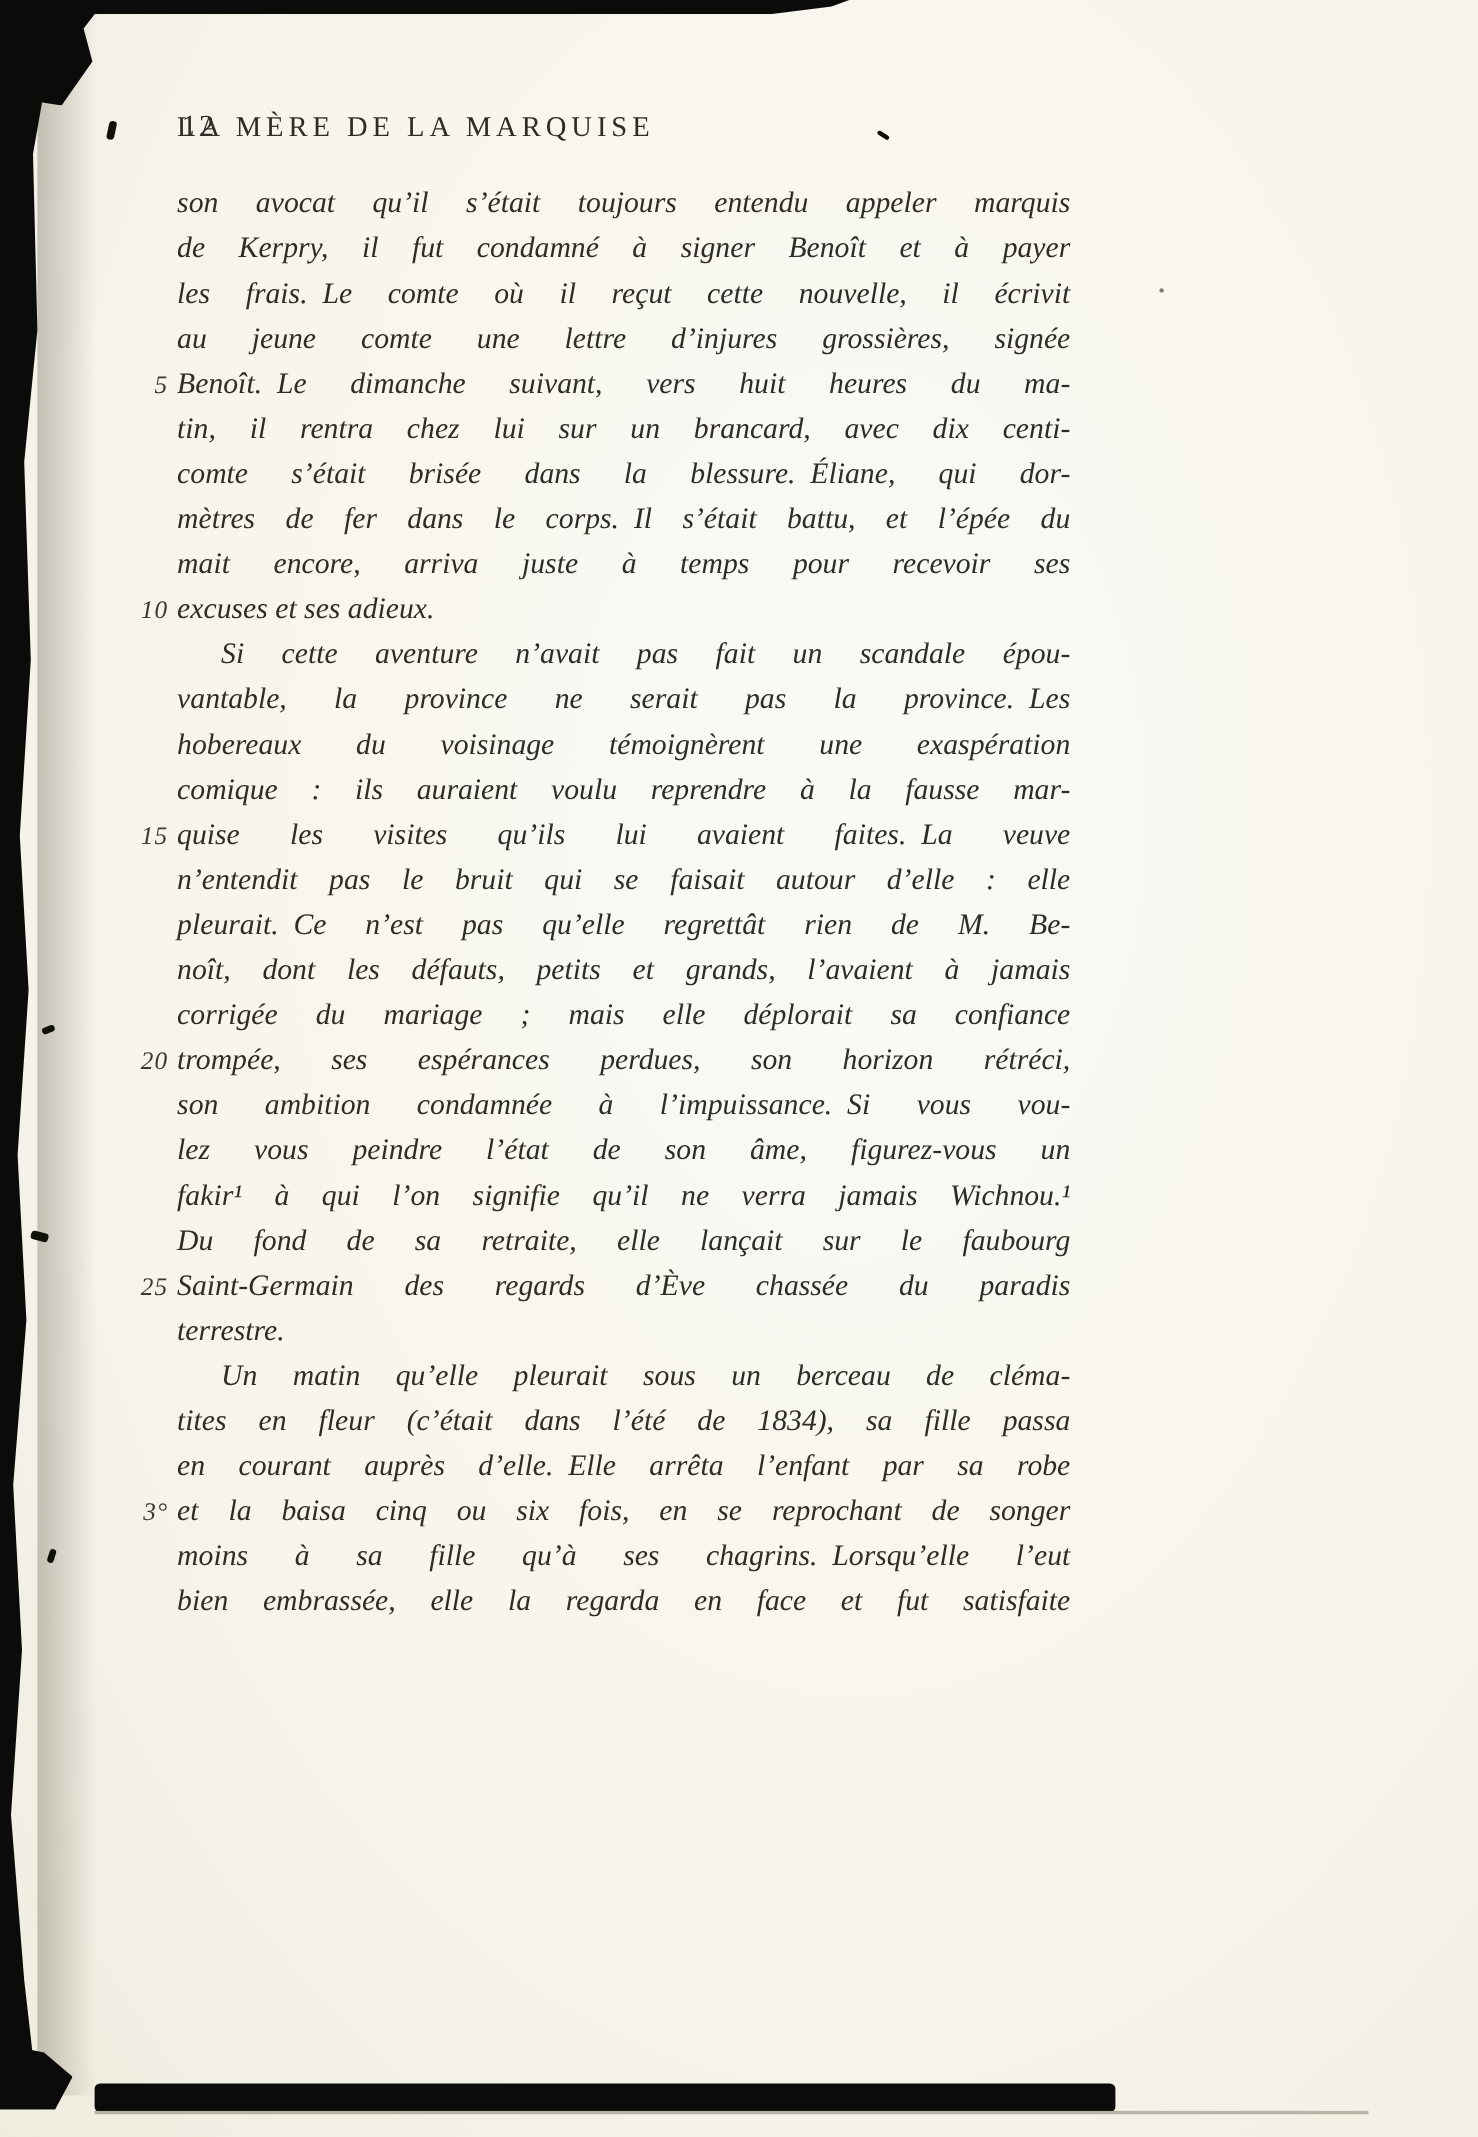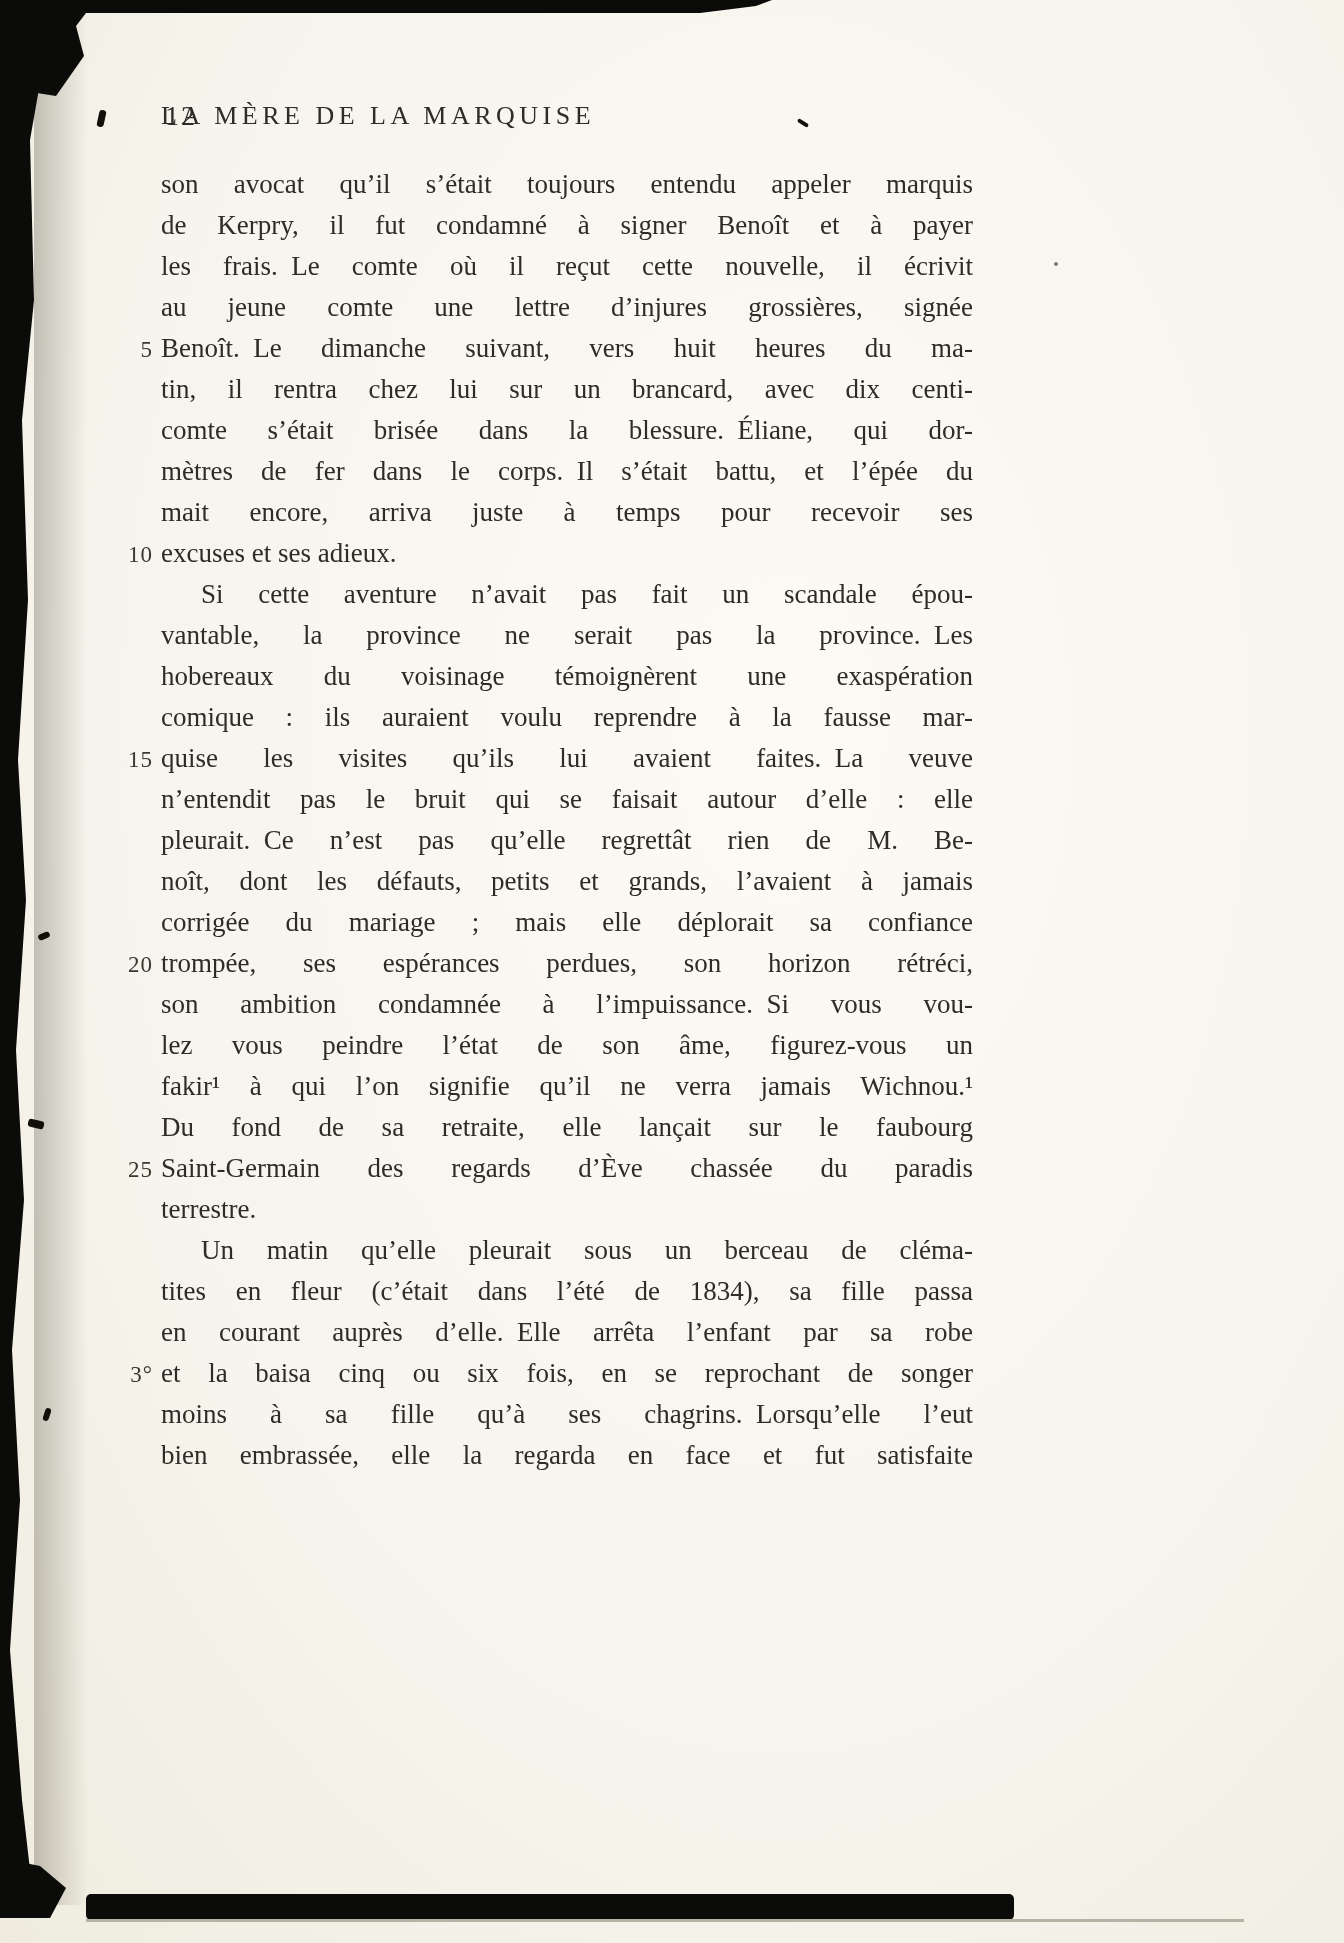--- a/index.html
+++ b/index.html
@@ -44,21 +44,21 @@
   .spk-grave { left:797px; top:121px; width:12px; height:4px; border-radius:2px; transform:rotate(32deg); }
   .spk-comma { left:44px; top:1408px; width:6px; height:13px; border-radius:3px; transform:rotate(18deg); }
   .spk-dot { left:1054px; top:262px; width:4px; height:4px; border-radius:50%; background:#7e7a6e; }
   .spk-crack { left:38px; top:933px; width:12px; height:6px; border-radius:3px; transform:rotate(-22deg); }
   .spk-arrow { left:28px; top:1120px; width:16px; height:8px; border-radius:3px; transform:rotate(14deg); }
   
   .header { position:absolute; top:99px; left:161px; width:812px; height:36px; line-height:34px; }
   .pagenum { position:absolute; left:4px; top:0; font-size:28px; letter-spacing:2px; }
   .title { position:absolute; left:0; right:0; text-align:left; font-size:26px; letter-spacing:4.5px; white-space:nowrap; }
   .textblock { position:absolute; left:161px; top:164px; width:812px; }
-  .line { position:relative; height:41px; line-height:41px; font-size:27px; }
+  .line { position:relative; height:41px; line-height:41px; font-size:27px;font-style:italic; }
   .lineno {
     position:absolute; left:-52px; top:1px; width:44px;
     text-align:right; font-size:23px; color:#3a382f; letter-spacing:1px;
   }
   .ltext { display:block; text-align:justify; text-align-last:justify; white-space:pre-wrap; }
   .line.nojust .ltext { text-align:center; text-align-last:left; }
   .line.indent .ltext { padding-left:40px; }
 </style>
 </head>
 <body>

